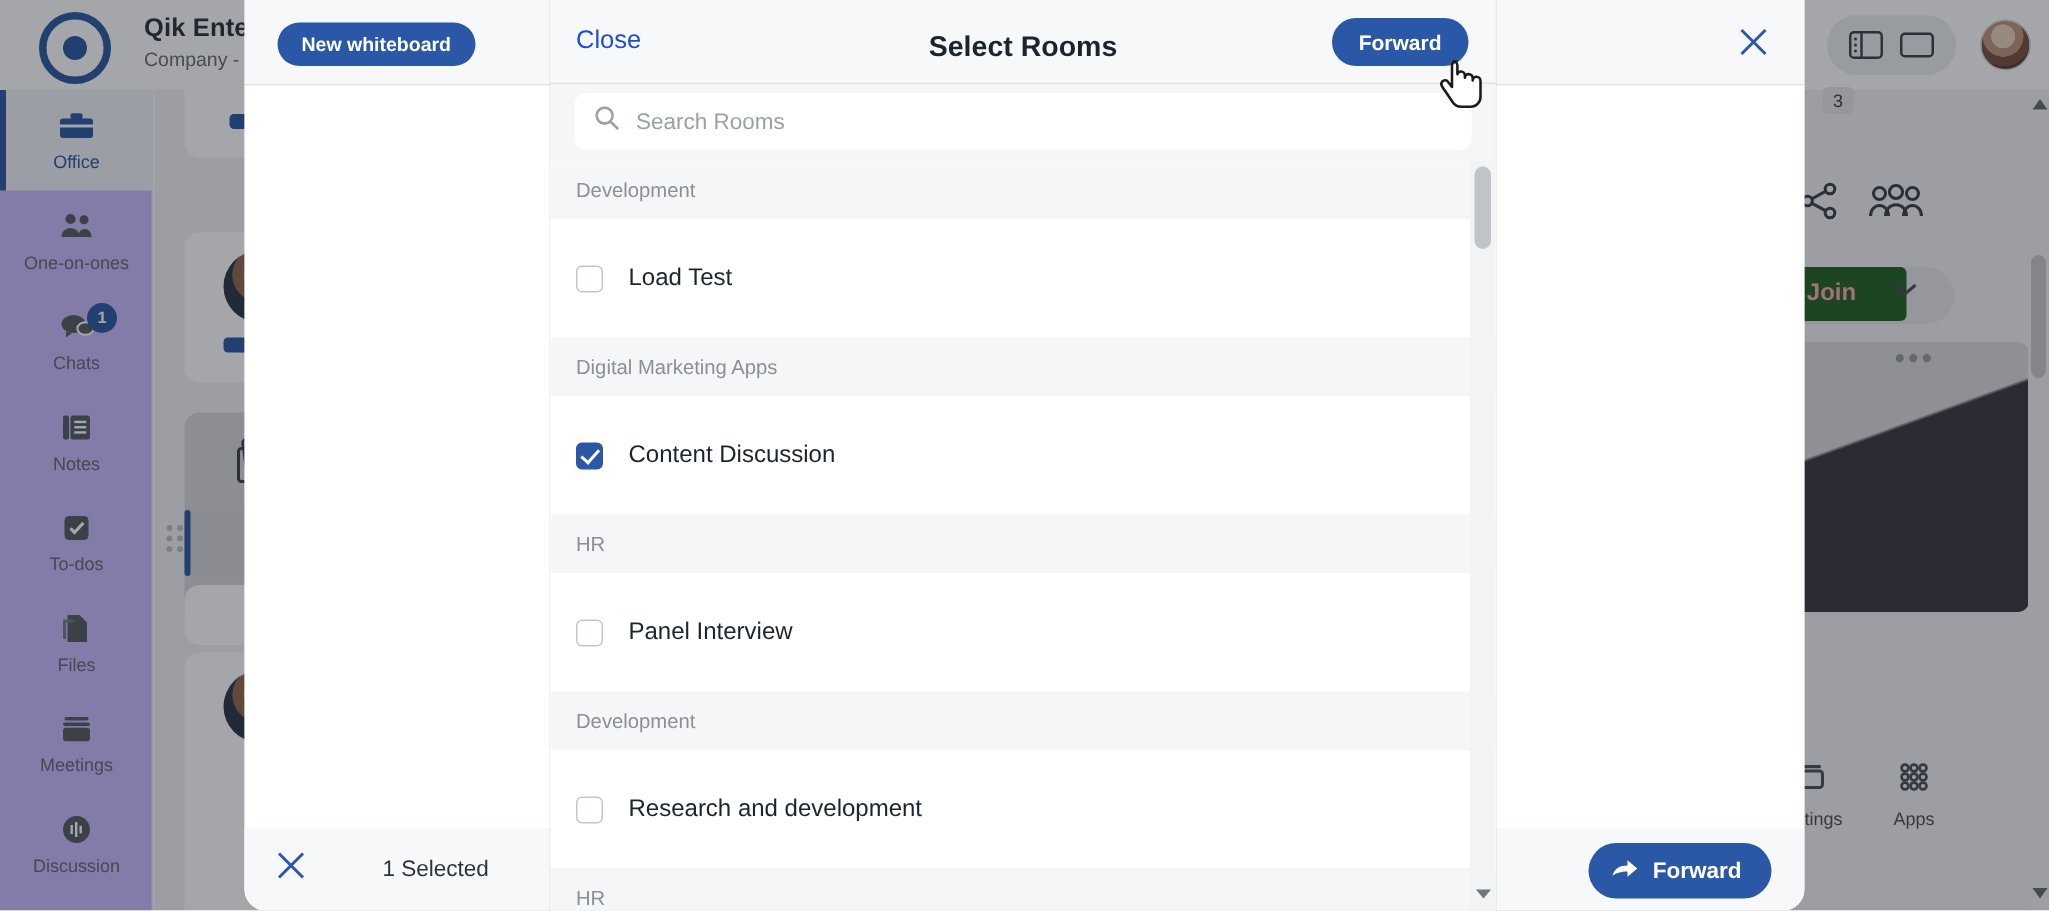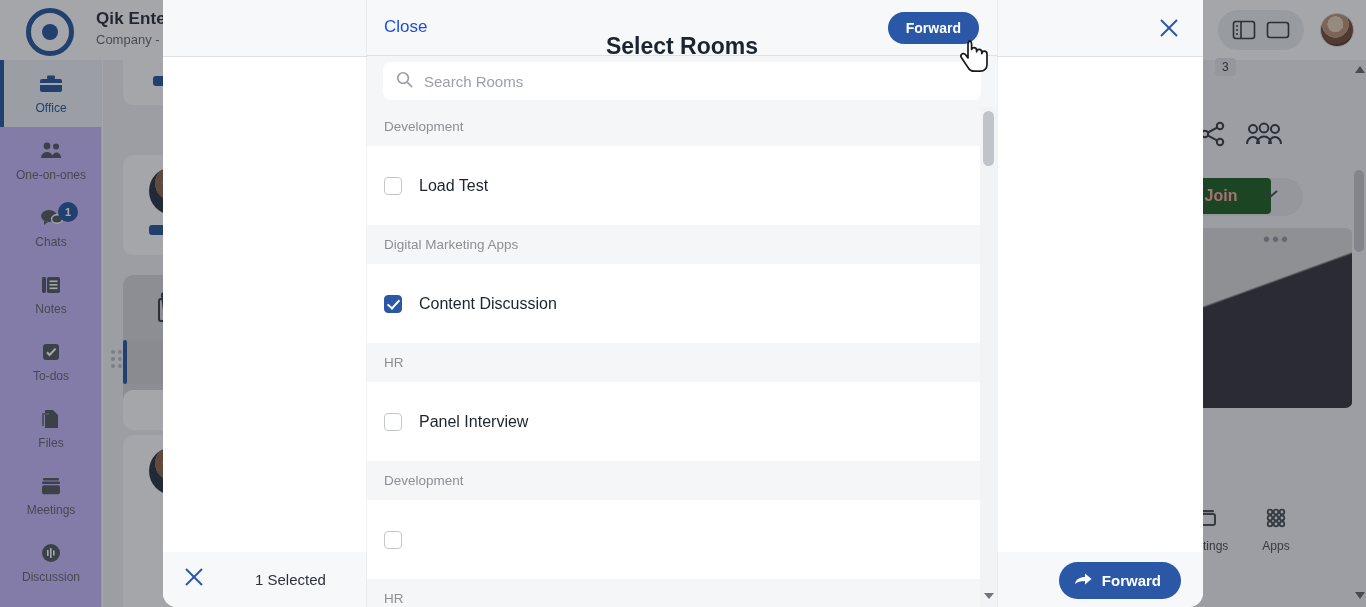--- a/index.html
+++ b/index.html
@@ -154,22 +154,22 @@
   .sheet-head {
     position: absolute; left: 0; top: 0; width: 630px; height: 56px;
     background: #f7f8f9; border-bottom: 1px solid #dfe1e4;
     display: flex; align-items: center;
   }
   .sheet-close {
     position: absolute; left: 17px; top: 17px; color: #1d4ed8;
     font-size: 17px; cursor: pointer;
   }
   .sheet-title {
-    position: absolute; left: 0; top: 33px; width: 630px; text-align: center;
-    font-size: 23px; font-weight: 700; color: #1c2430;
+    position: absolute; left: 0; top: 21px; width: 630px; text-align: center;
+    font-size: 19px; font-weight: 700; color: #1c2430;
   }
   .sheet-forward {
     position: absolute; right: 18px; top: 12px; height: 32px; padding: 0 18px;
     background: #2b58a6; color: #fff; border: none; border-radius: 16px;
     font-size: 14px; font-weight: 700; font-family: "Liberation Sans", sans-serif; cursor: pointer;
   }
 
   .search-wrap {
     position: absolute; left: 16px; top: 62px; width: 598px; height: 38px;
     background: #ffffff; border-radius: 8px; display: flex; align-items: center;
@@ -462,20 +462,21 @@
       <div class="arrow" style="top:6px; border-left:5px solid transparent; border-right:5px solid transparent; border-bottom:7px solid #5c6168;"></div>
       <div class="thumb" style="top:110px; height:82px;"></div>
       <div class="arrow" style="bottom:8px; border-left:5px solid transparent; border-right:5px solid transparent; border-top:7px solid #5c6168;"></div>
     </div>
   </div>
 
   <div class="dimmer"></div>
 
   <div class="outer-panel">
     <div class="outer-head">
+      <button class="new-wb-btn">New whiteboard</button>
       <div class="outer-close">
         <svg viewBox="0 0 22 22" width="22" height="22">
             <line x1="3" y1="3" x2="19" y2="19" stroke="#2b58a6" stroke-width="2"></line>
             <line x1="19" y1="3" x2="3" y2="19" stroke="#2b58a6" stroke-width="2"></line>
           </svg>
       </div>
     </div>
 
     <div class="outer-body"></div>
 
@@ -538,20 +539,21 @@
         </div>
         <div class="row">
           <span class="cb"></span>
           <span class="row-label">Panel Interview</span>
         </div>
         <div class="grp">
           <span>Development</span>
         </div>
         <div class="row">
           <span class="cb"></span>
+          <span class="row-label">Research and development</span>
         </div>
         <div class="grp">
           <span>HR</span>
         </div>
       </div>
 
     <div class="list-scroll">
       <div class="list-thumb"></div>
       <div class="list-arrow"></div>
     </div>

